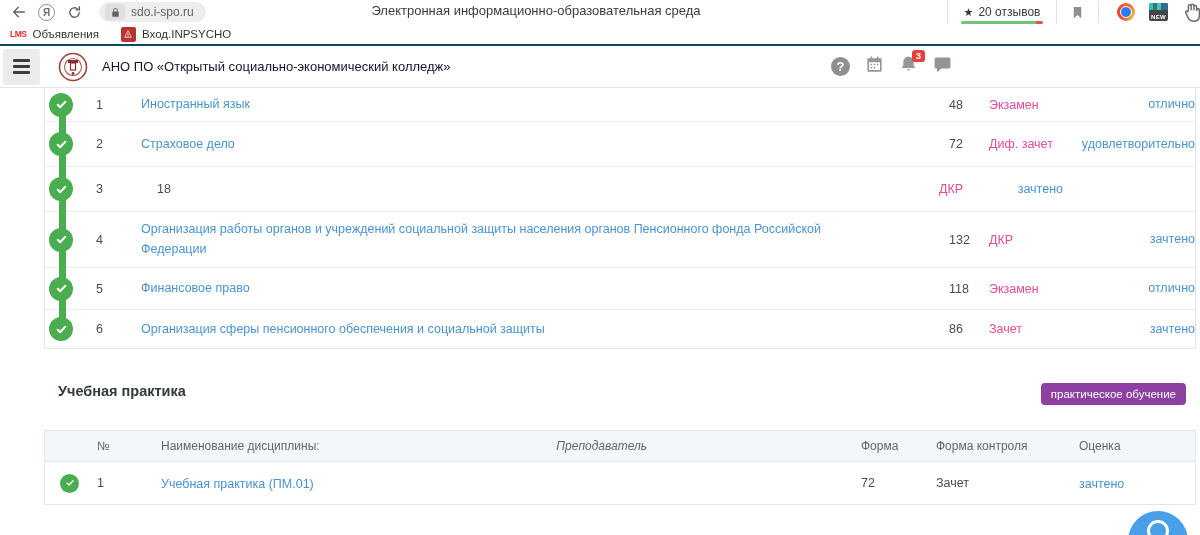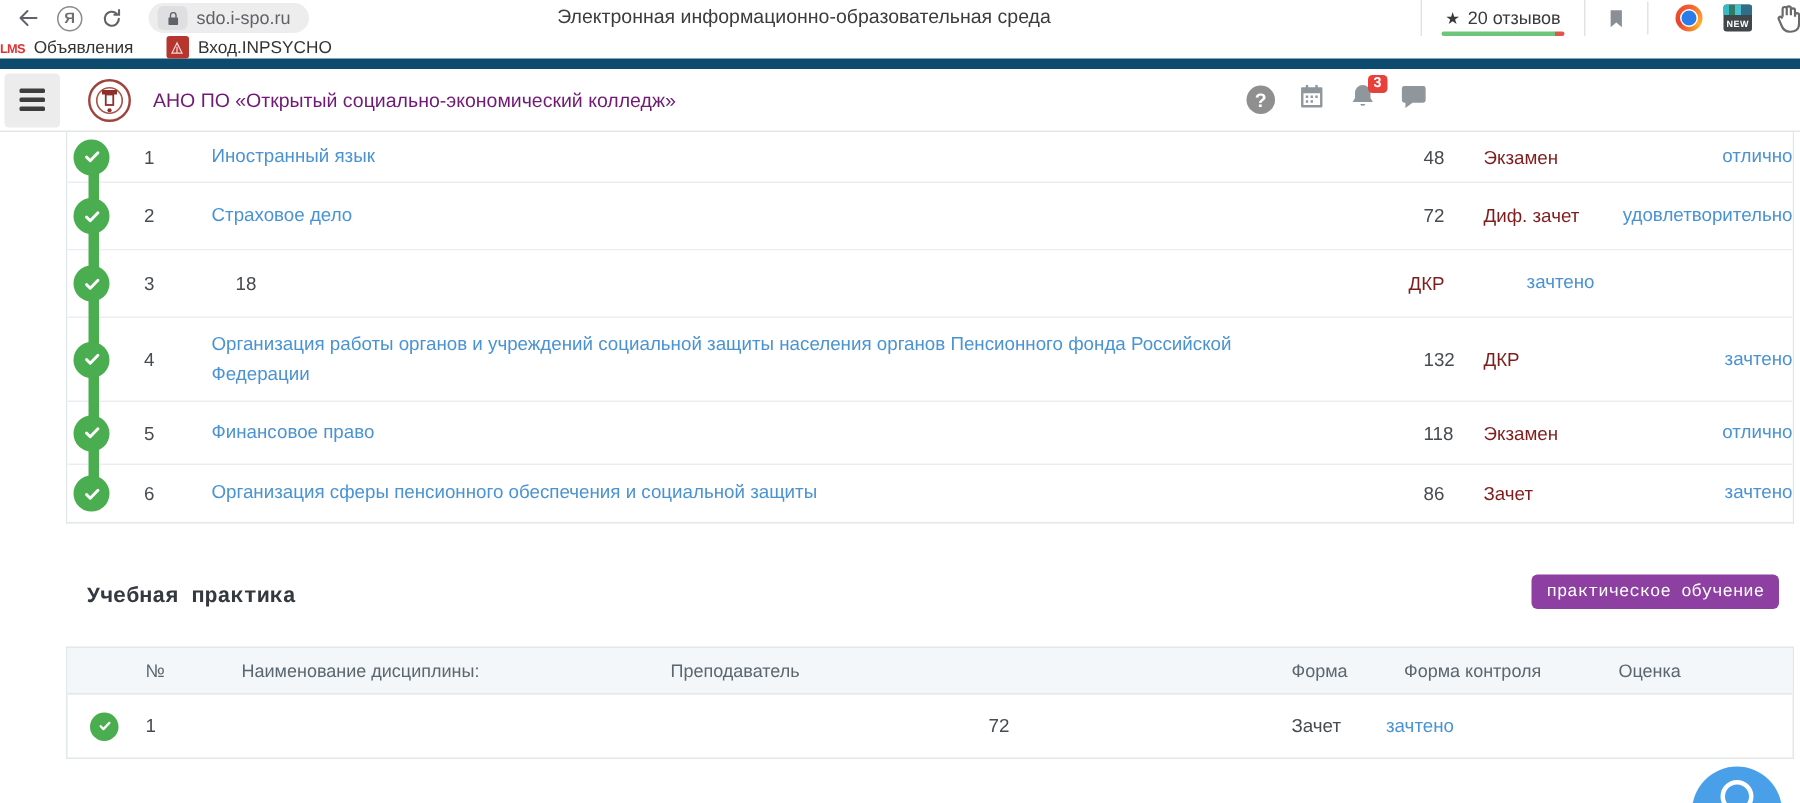--- a/index.html
+++ b/index.html
@@ -33,35 +33,35 @@
   .profile-dot::after { content:''; position:absolute; inset:3px; border-radius:50%;
     background:#2b7ce9; border:1.5px solid #fff; }
   .new-ico { width:19px; height:18px; background:#41464a; border-radius:2px; position:relative; overflow:hidden; }
   .new-ico::before { content:''; position:absolute; top:0; left:0; right:0; height:7px;
     background:linear-gradient(90deg,#37b9c6 0 4px,#2f7d66 4px 8px,#49c0d2 8px 12px,#2c6f86 12px 19px); }
   .new-label { position:absolute; bottom:1px; left:0; right:0; text-align:center;
     font-size:6px; font-weight:bold; color:#fff; letter-spacing:.3px; }
   .hand-ico { width:22px; height:22px; margin-right:-10px; }
 
   
-  .bookmarks { height:22px; background:#fff; border-bottom:7px solid #0c4a6e;
-    display:flex; align-items:center; gap:22px; }
+  .bookmarks { height:22px; background:#fff; border-bottom:2px solid #0c4a6e;
+    display:flex; align-items:center; gap:22px; padding-left:10px; }
   .bm-item { display:flex; align-items:center; gap:6px; font-size:11.5px; color:#333; }
   .lms-ico { font-size:8.5px; font-weight:800; color:#e03131; letter-spacing:-.5px; }
   .emblem-ico { width:15px; height:15px; background:#b6362f; border-radius:2px;
     display:flex; align-items:center; justify-content:center; }
 
   
   .app-header { position:relative; height:42px; background:#fff; border-bottom:1px solid #e6e6e6;
     display:flex; align-items:center; }
   .burger { width:37px; height:36px; margin-left:3px; background:#ececec; border-radius:3px;
     display:flex; flex-direction:column; align-items:center; justify-content:center; gap:3.5px; }
   .burger span { width:17px; height:2.4px; background:#3d3d3d; border-radius:1px; }
   .logo { width:30px; height:30px; margin-left:18px; }
-  .college { margin-left:14px; font-size:13px; color:#701a75; }
+  .college { margin-left:14px; font-size:13px; color:#0f172a; }
   .hdr-icons { position:absolute; right:248px; display:flex; align-items:center; gap:15px; }
   .help-ico { width:19px; height:19px; border-radius:50%; background:#8f8f8f; color:#fff;
     font-size:13px; font-weight:bold; display:flex; align-items:center; justify-content:center; }
   .bell-wrap { position:relative; }
   .bell-badge { position:absolute; top:-5px; right:-7px; background:#e8403a; color:#fff;
     font-size:9.5px; font-weight:bold; border-radius:3px; padding:1px 4px; line-height:1.1; }
 
   
   .content { margin-left:44px; width:1152px; }
   .t1 { position:relative; border:1px solid #e2e7ea; border-top:none; background:#fff; }
@@ -75,38 +75,38 @@
   .c-row:nth-child(5){ min-height:42px; } .c-row:nth-child(6){ min-height:38px; }
   .tl-cell { position:relative; z-index:1; display:flex; }
   .check { width:24px; height:24px; margin-left:4px; border-radius:50%; background:#4aad50;
     display:flex; align-items:center; justify-content:center; }
   .check svg { width:13px; height:13px; }
   .num { font-size:12.5px; color:#474c51; padding-left:9px; }
   .name-cell { padding:4px 40px 4px 0; }
   .name-cell a, .grade a { color:#4a93d2; font-size:12.5px; text-decoration:none; line-height:1.55; }
   .name-cell a { display:inline-block; max-width:720px; }
   .hours { font-size:12.5px; color:#474c51; padding-left:16px; }
-  .form { font-size:12.5px; color:#7f1d1d; padding-left:6px; }
+  .form { font-size:12.5px; color:#ec4899; padding-left:6px; }
   .grade { padding-left:11px;text-align:right; }
 
-  .practice-head { display:flex; align-items:flex-end; justify-content:space-between;
-    margin:34px 0 25px; padding-left:14px;font-family:Liberation Mono, monospace; }
+  .practice-head { display:flex; align-items:flex-start; justify-content:space-between;
+    margin:34px 0 25px; padding-left:14px; }
   .practice-title { font-size:14.5px; font-weight:bold; color:#33393f; }
   .practice-badge { background:#8d3fa2; color:#fff; font-size:11.5px; padding:5px 10px;
     border-radius:4px; margin-right:10px; }
 
   .t2 { border:1px solid #e2e7ea; background:#fff; }
   .t2-row { display:grid; grid-template-columns:52px 50px 300px 200px 1fr 75px 155px 116px; align-items:center; }
   .t2-head { background:#f3f7fa; border-bottom:1px solid #e2e7ea; min-height:31px;
     font-size:12px; color:#5b6770; }
   .t2-data { min-height:42px; }
   .t2 .th-num, .t2 .td-num { font-size:12px; color:#5b6770; }
   .t2 .td-num { font-size:12.5px; color:#474c51; }
   .t2 .th-name, .t2 .td-name { padding-left:14px; }
-  .t2 .th-teacher, .t2 .td-teacher { text-align:left; }
+  .t2 .th-teacher, .t2 .td-teacher { text-align:right;font-style:italic; }
   .t2 .th-hours, .t2 .td-hours { padding-left:12px; }
   .t2 .th-form, .t2 .td-form { padding-left:12px; }
   .t2 .th-grade, .t2 .td-grade { text-align:left; }
   .t2 .td-hours, .t2 .td-form { font-size:12.5px; color:#474c51; }
   .td-name a, .td-grade a { color:#4a93d2; font-size:12.5px; text-decoration:none; }
   .check-sm { width:19px; height:19px; margin-left:15px; border-radius:50%; background:#4aad50;
     display:flex; align-items:center; justify-content:center; }
   .check-sm svg { width:10px; height:10px; }
 
   .chat-fab { position:absolute; right:12px; bottom:-36px; width:60px; height:60px;
@@ -333,20 +333,21 @@
     <div id="t2-body">
   <div class="t2-row t2-data">
     <div>
       <span class="check-sm" style="display:flex;">
         <svg viewBox="0 0 24 24">
                 <path d="M5 12.5l4.5 4.5L19 7" stroke="#fff" stroke-width="3.6" fill="none" stroke-linecap="round" stroke-linejoin="round"></path>
               </svg>
       </span>
     </div>
     <div class="td-num">1</div>
+    <div class="td-name"><a href="#">Учебная практика (ПМ.01)</a></div>
     <div class="td-teacher"></div>
     <div></div>
     <div class="td-hours">72</div>
     <div class="td-form">Зачет</div>
     <div class="td-grade"><a href="#">зачтено</a></div>
   </div>
 </div>
   </div>
 </div>
 

